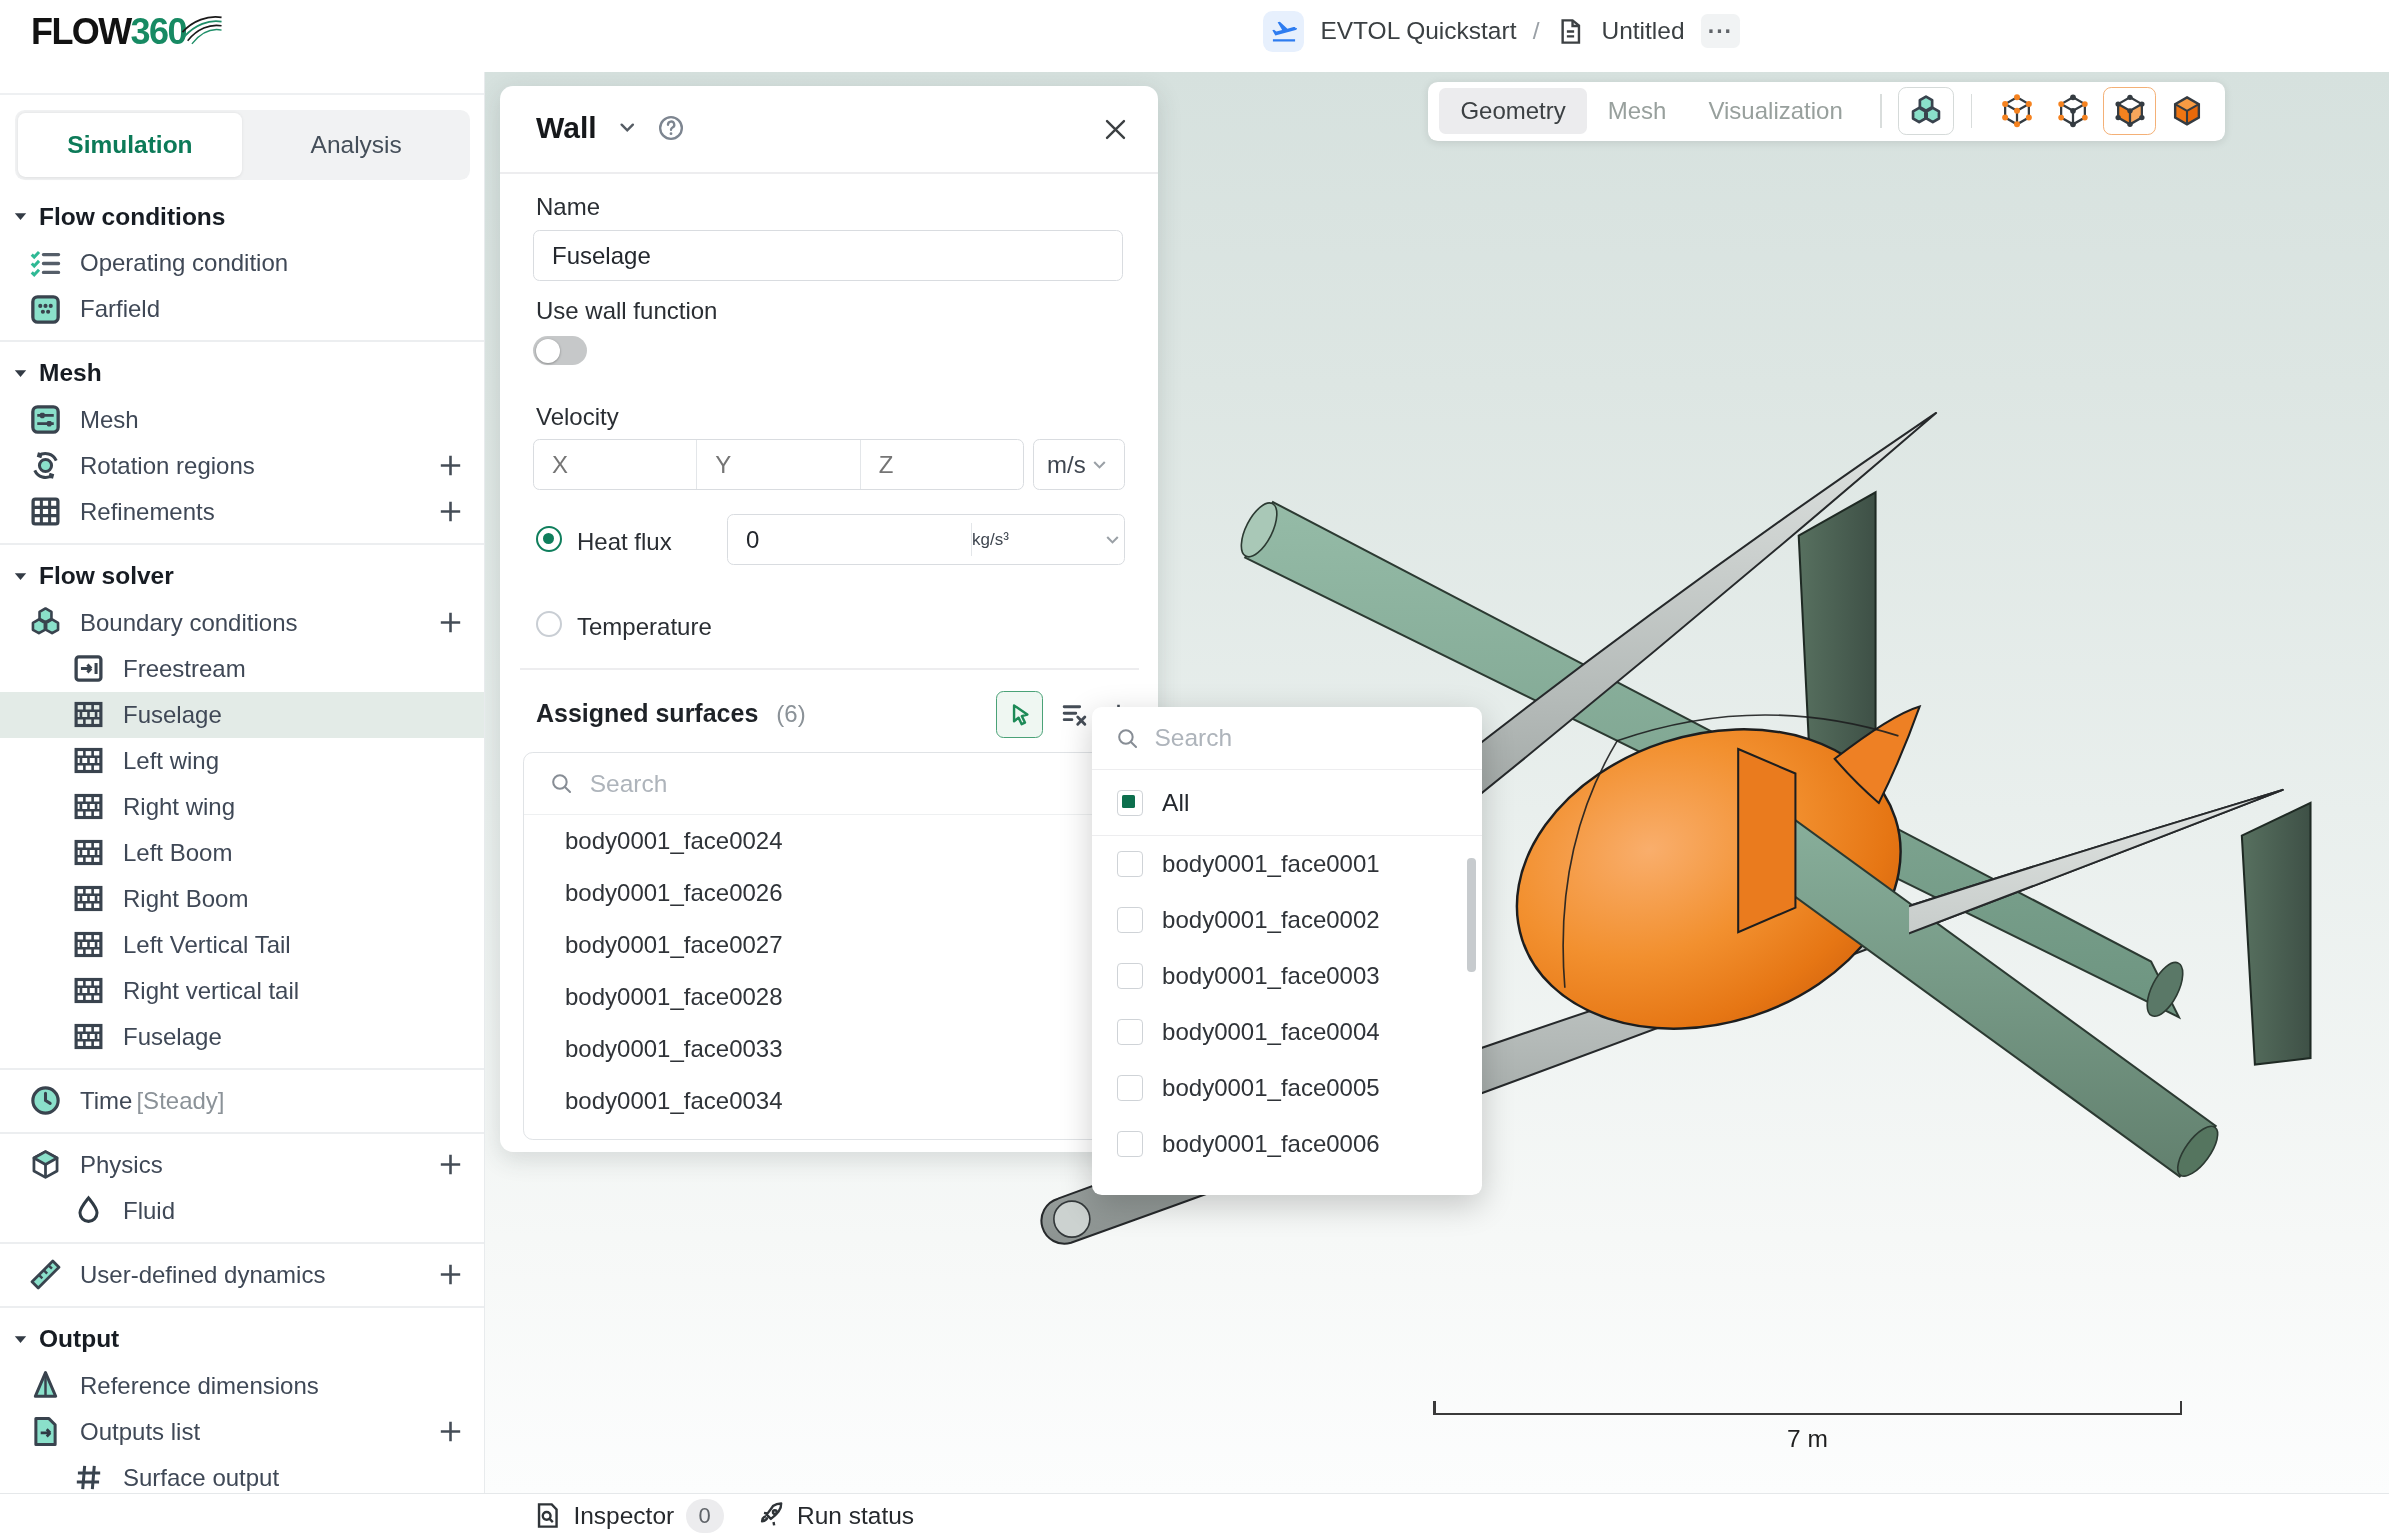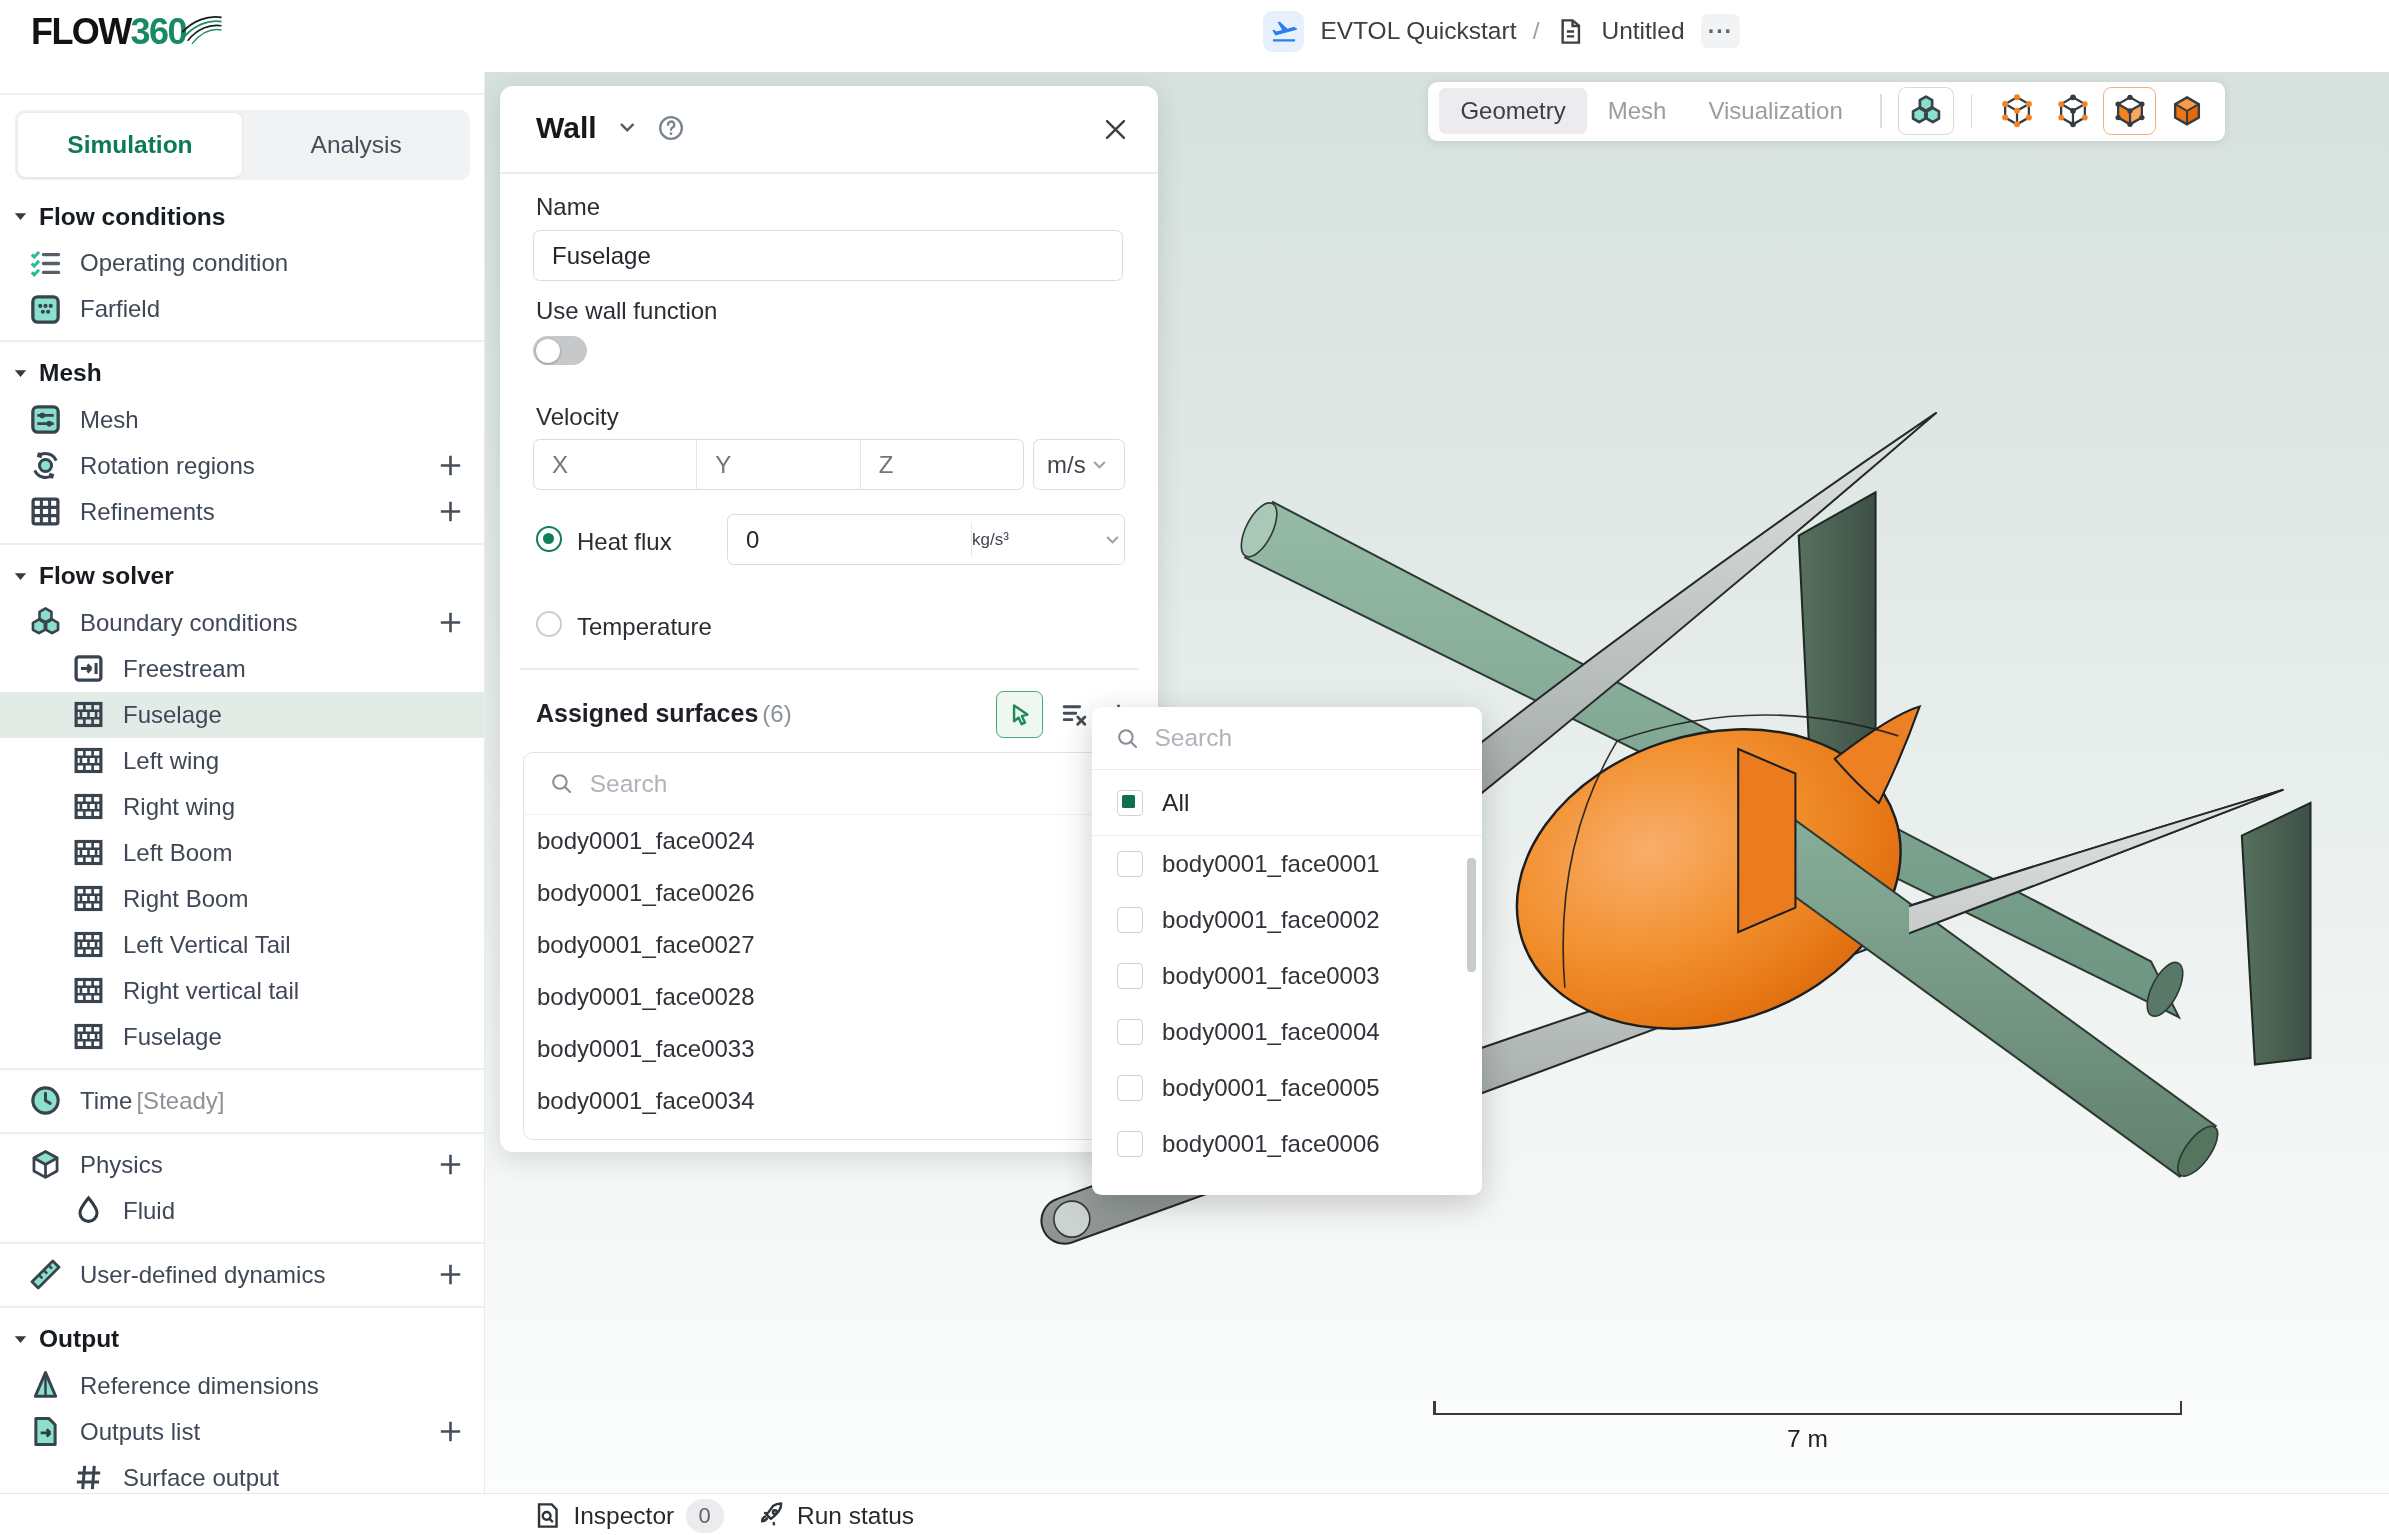--- a/index.html
+++ b/index.html
@@ -82,34 +82,34 @@
   .unit-box svg{width:23px;height:23px}
   .radio{position:absolute;width:26px;height:26px;border-radius:50%;box-sizing:border-box}
   .radio.on{border:2.5px solid #0f7e5c}
   .radio.on::after{content:"";position:absolute;left:4.9px;top:4.9px;width:11.4px;height:11.4px;border-radius:50%;background:#0f7e5c}
   .radio.off{border:2.5px solid #c9ced4}
   .hf-box{position:absolute;left:227px;top:428px;width:398px;height:51px;border:1.6px solid #d9dce0;border-radius:6.5px;display:flex;align-items:center;box-sizing:border-box;background:#fff}
   .hf-box input{border:none;outline:none;flex:1;font-family:inherit;font-size:24px;color:#23272d;padding-left:18px;background:transparent;min-width:0}
   .hf-unit{width:152px;height:33px;border-left:1.6px solid #e3e6e9;display:flex;align-items:center;justify-content:space-between;gap:8.2px;font-size:17px;color:#3f4650}
   .hf-unit svg{width:23px;height:23px}
   .wp-div2{position:absolute;left:19.6px;top:582px;width:619px;height:1.6px;background:#ededef}
-  .as-header{position:absolute;left:36px;top:613px;display:flex;align-items:baseline;gap:4px}
+  .as-header{position:absolute;left:36px;top:613px;display:flex;align-items:baseline;gap:18px}
   .as-header .h{font-size:25px;font-weight:700;color:#1e2227}
   .as-header .c{font-size:24px;color:#8b9298}
   .as-pick{position:absolute;left:496px;top:605px;width:47px;height:47px;border:1.6px solid #4aa277;background:#eff7f2;border-radius:7.4px;display:flex;align-items:center;justify-content:center;box-sizing:border-box}
   .as-pick svg{width:29px;height:29px}
   .as-clear{position:absolute;left:559px;top:613px;width:31px;height:31px}
   .as-add{position:absolute;left:603px;top:613px;width:31px;height:31px}
   .surf-list{position:absolute;left:23px;top:666px;width:613px;height:388px;border:1.6px solid #e0e3e6;border-radius:9.8px;box-sizing:border-box;overflow:hidden;background:#fff}
   .sl-search{height:61px;border-bottom:1.6px solid #eef0f1;display:flex;align-items:center}
   .sl-search svg{width:24.5px;height:24.5px;margin-left:24.5px;flex:none}
   .sl-search input{border:none;outline:none;flex:1;font-family:inherit;font-size:24.5px;color:#23272d;margin-left:14.7px;background:transparent}
   .sl-search input::placeholder{color:#aeb4bb}
   .sl-row{height:52px;display:flex;align-items:center;justify-content:space-between}
-  .sl-row .lbl{margin-left:13px;font-size:24px;color:#2f3338}
+  .sl-row .lbl{margin-left:41px;font-size:24px;color:#2f3338}
   .sl-row .rm{margin-right:23px;width:24.5px;height:24.5px}
 
   
   .dropdown{position:absolute;left:1092px;top:707px;width:390px;height:488px;background:#fff;border-radius:9.8px;box-shadow:0 9.8px 33px rgba(0,0,0,.20);z-index:35;overflow:hidden}
   .dd-search{height:62px;border-bottom:1.6px solid #ededef;display:flex;align-items:center}
   .dd-search svg{width:24.5px;height:24.5px;margin-left:23px;flex:none}
   .dd-search input{border:none;outline:none;flex:1;font-family:inherit;font-size:24.5px;color:#23272d;margin-left:13px;background:transparent}
   .dd-search input::placeholder{color:#aeb4bb}
   .dd-all{height:65px;display:flex;align-items:center;border-bottom:1.6px solid #ededef}
   .cb{width:26px;height:26px;border:1.6px solid #cfd3d7;border-radius:4.1px;margin-left:24.5px;flex:none;box-sizing:border-box;background:#fff;position:relative}

